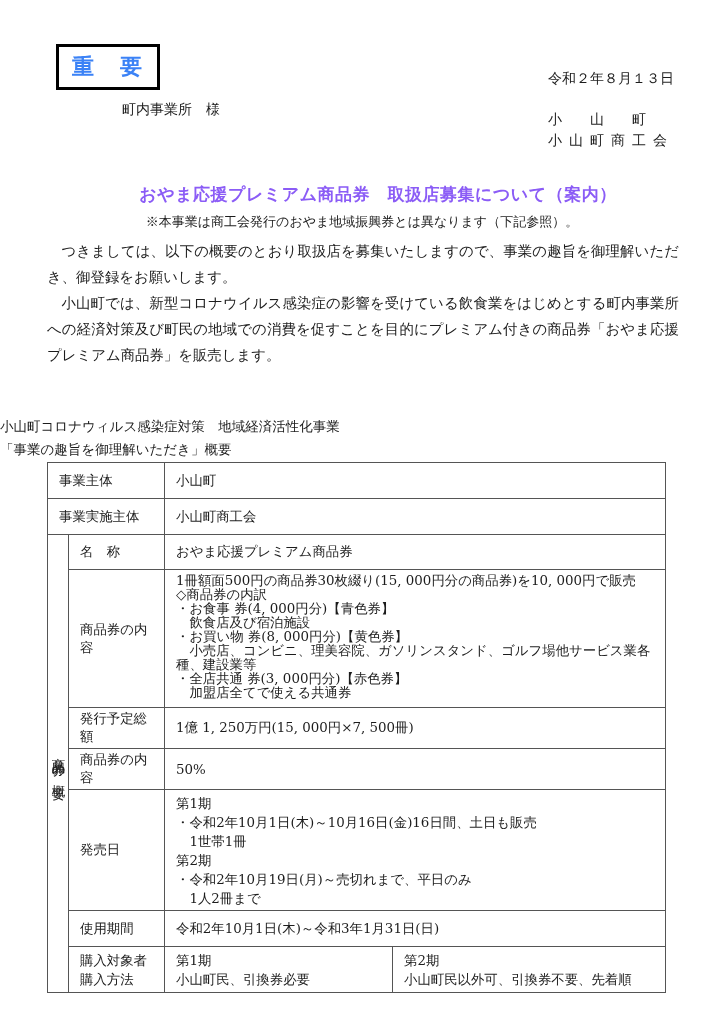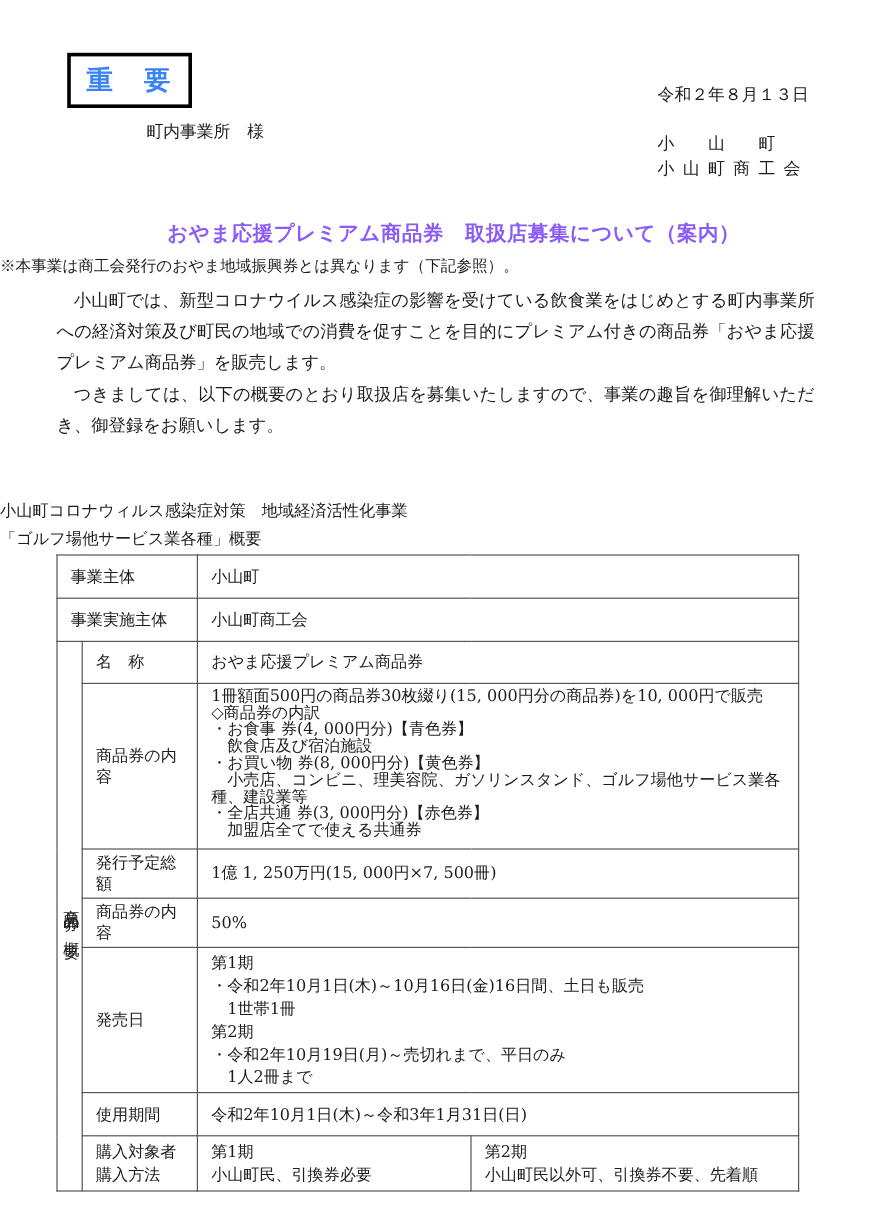--- a/index.html
+++ b/index.html
@@ -17,21 +17,21 @@
   .hdr-right { position:absolute; left:548px; top:70px; font-size:14px; }
   .hdr-date { margin:0 0 23px 0; }
   .hdr-sender1 { margin:0; }
   .hdr-sender2 { margin:3px 0 0 0; letter-spacing:7px; }
   .program-line { position:absolute; left:64px; top:160px; font-size:13.5px; }
   .title {
     position:absolute; left:16px; top:183px; width:100%; text-align:center;
     font-family:"DejaVu Sans","Liberation Sans",sans-serif;
     font-weight:bold; font-size:17px; letter-spacing:0.5px; color:#8b5cf6;
   }
-  .note { position:absolute; left:0; top:213px; width:100%; text-align:left; font-size:13px; }
+  .note { position:absolute; left:0; top:213px; width:100%; text-align:center; font-size:13px; }
   .body-text {
     position:absolute; left:47px; top:238px; width:632px;
     font-size:14.4px; line-height:26px; text-align:justify;
   }
   .body-text p { margin:0; }
   .u { text-decoration:underline; text-underline-offset:3px; }
   .captions { position:absolute; left:0; top:415px; width:100%; text-align:left; font-size:13.5px; line-height:23px; }
   .captions div { margin:0; }
   table.doc-table {
     position:absolute; left:47px; top:462px; width:618px;
@@ -63,27 +63,27 @@
   <div class="hdr-right">
     <p class="hdr-date">令和２年８月１３日</p>
     <p class="hdr-sender1">小　　山　　町</p>
     <p class="hdr-sender2">小山町商工会</p>
   </div>
 
   <div class="title">おやま応援プレミアム商品券　取扱店募集について（案内）</div>
   <div class="note">※本事業は商工会発行のおやま地域振興券とは異なります（下記参照）。</div>
 
   <div class="body-text">
+    <p>　つきましては、以下の概要のとおり取扱店を募集いたしますので、事業の趣旨を御理解いただき、御登録をお願いします。</p>
     <p>　小山町では、新型コロナウイルス感染症の影響を受けている飲食業をはじめとする町内事業所への経済対策及び町民の地域での消費を促すことを目的にプレミアム付きの商品券「おやま応援プレミアム商品券」を販売します。</p>
-    <p>　つきましては、以下の概要のとおり取扱店を募集いたしますので、事業の趣旨を御理解いただき、御登録をお願いします。</p>
   </div>
 
   <div class="captions">
     <div>小山町コロナウィルス感染症対策　地域経済活性化事業</div>
-    <div>「ゴルフ場他サービス業各種」概要</div>
+    <div>「事業の趣旨を御理解いただき」概要</div>
   </div>
 
   <table class="doc-table">
     <colgroup>
       <col style="width:21px">
       <col style="width:96px">
       <col style="width:228px">
       <col style="width:273px">
     </colgroup>
     <tbody>

